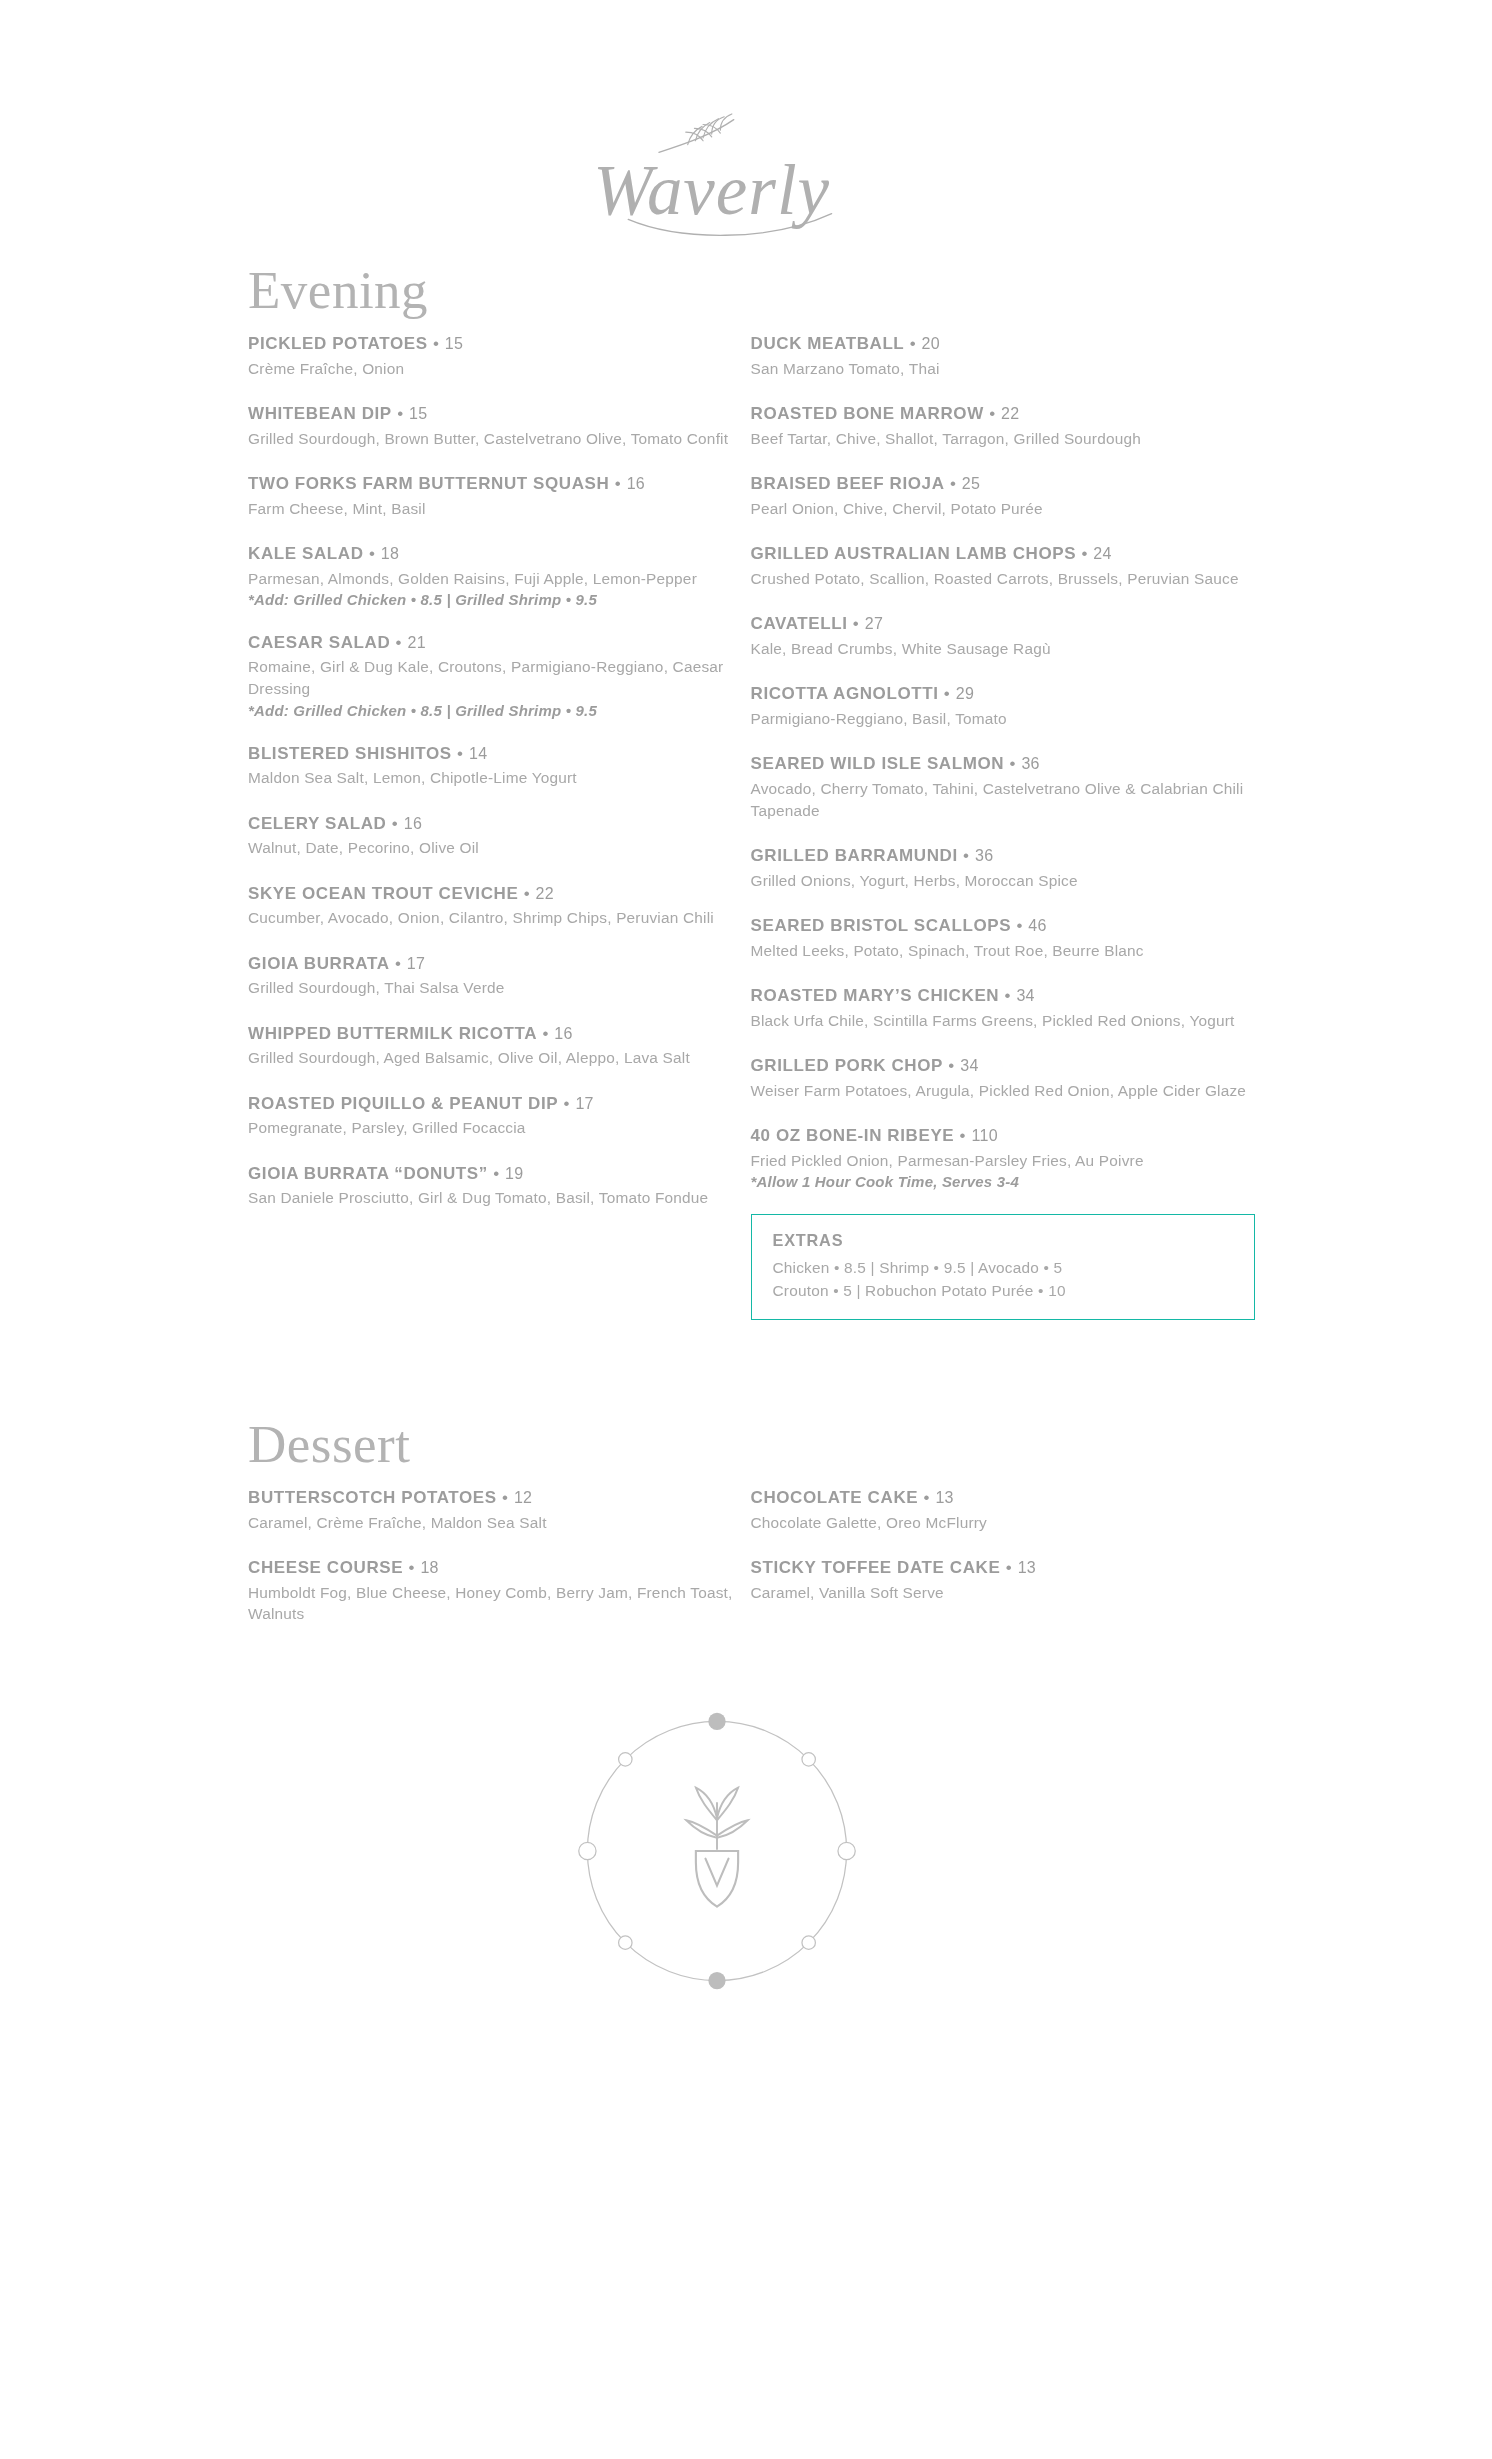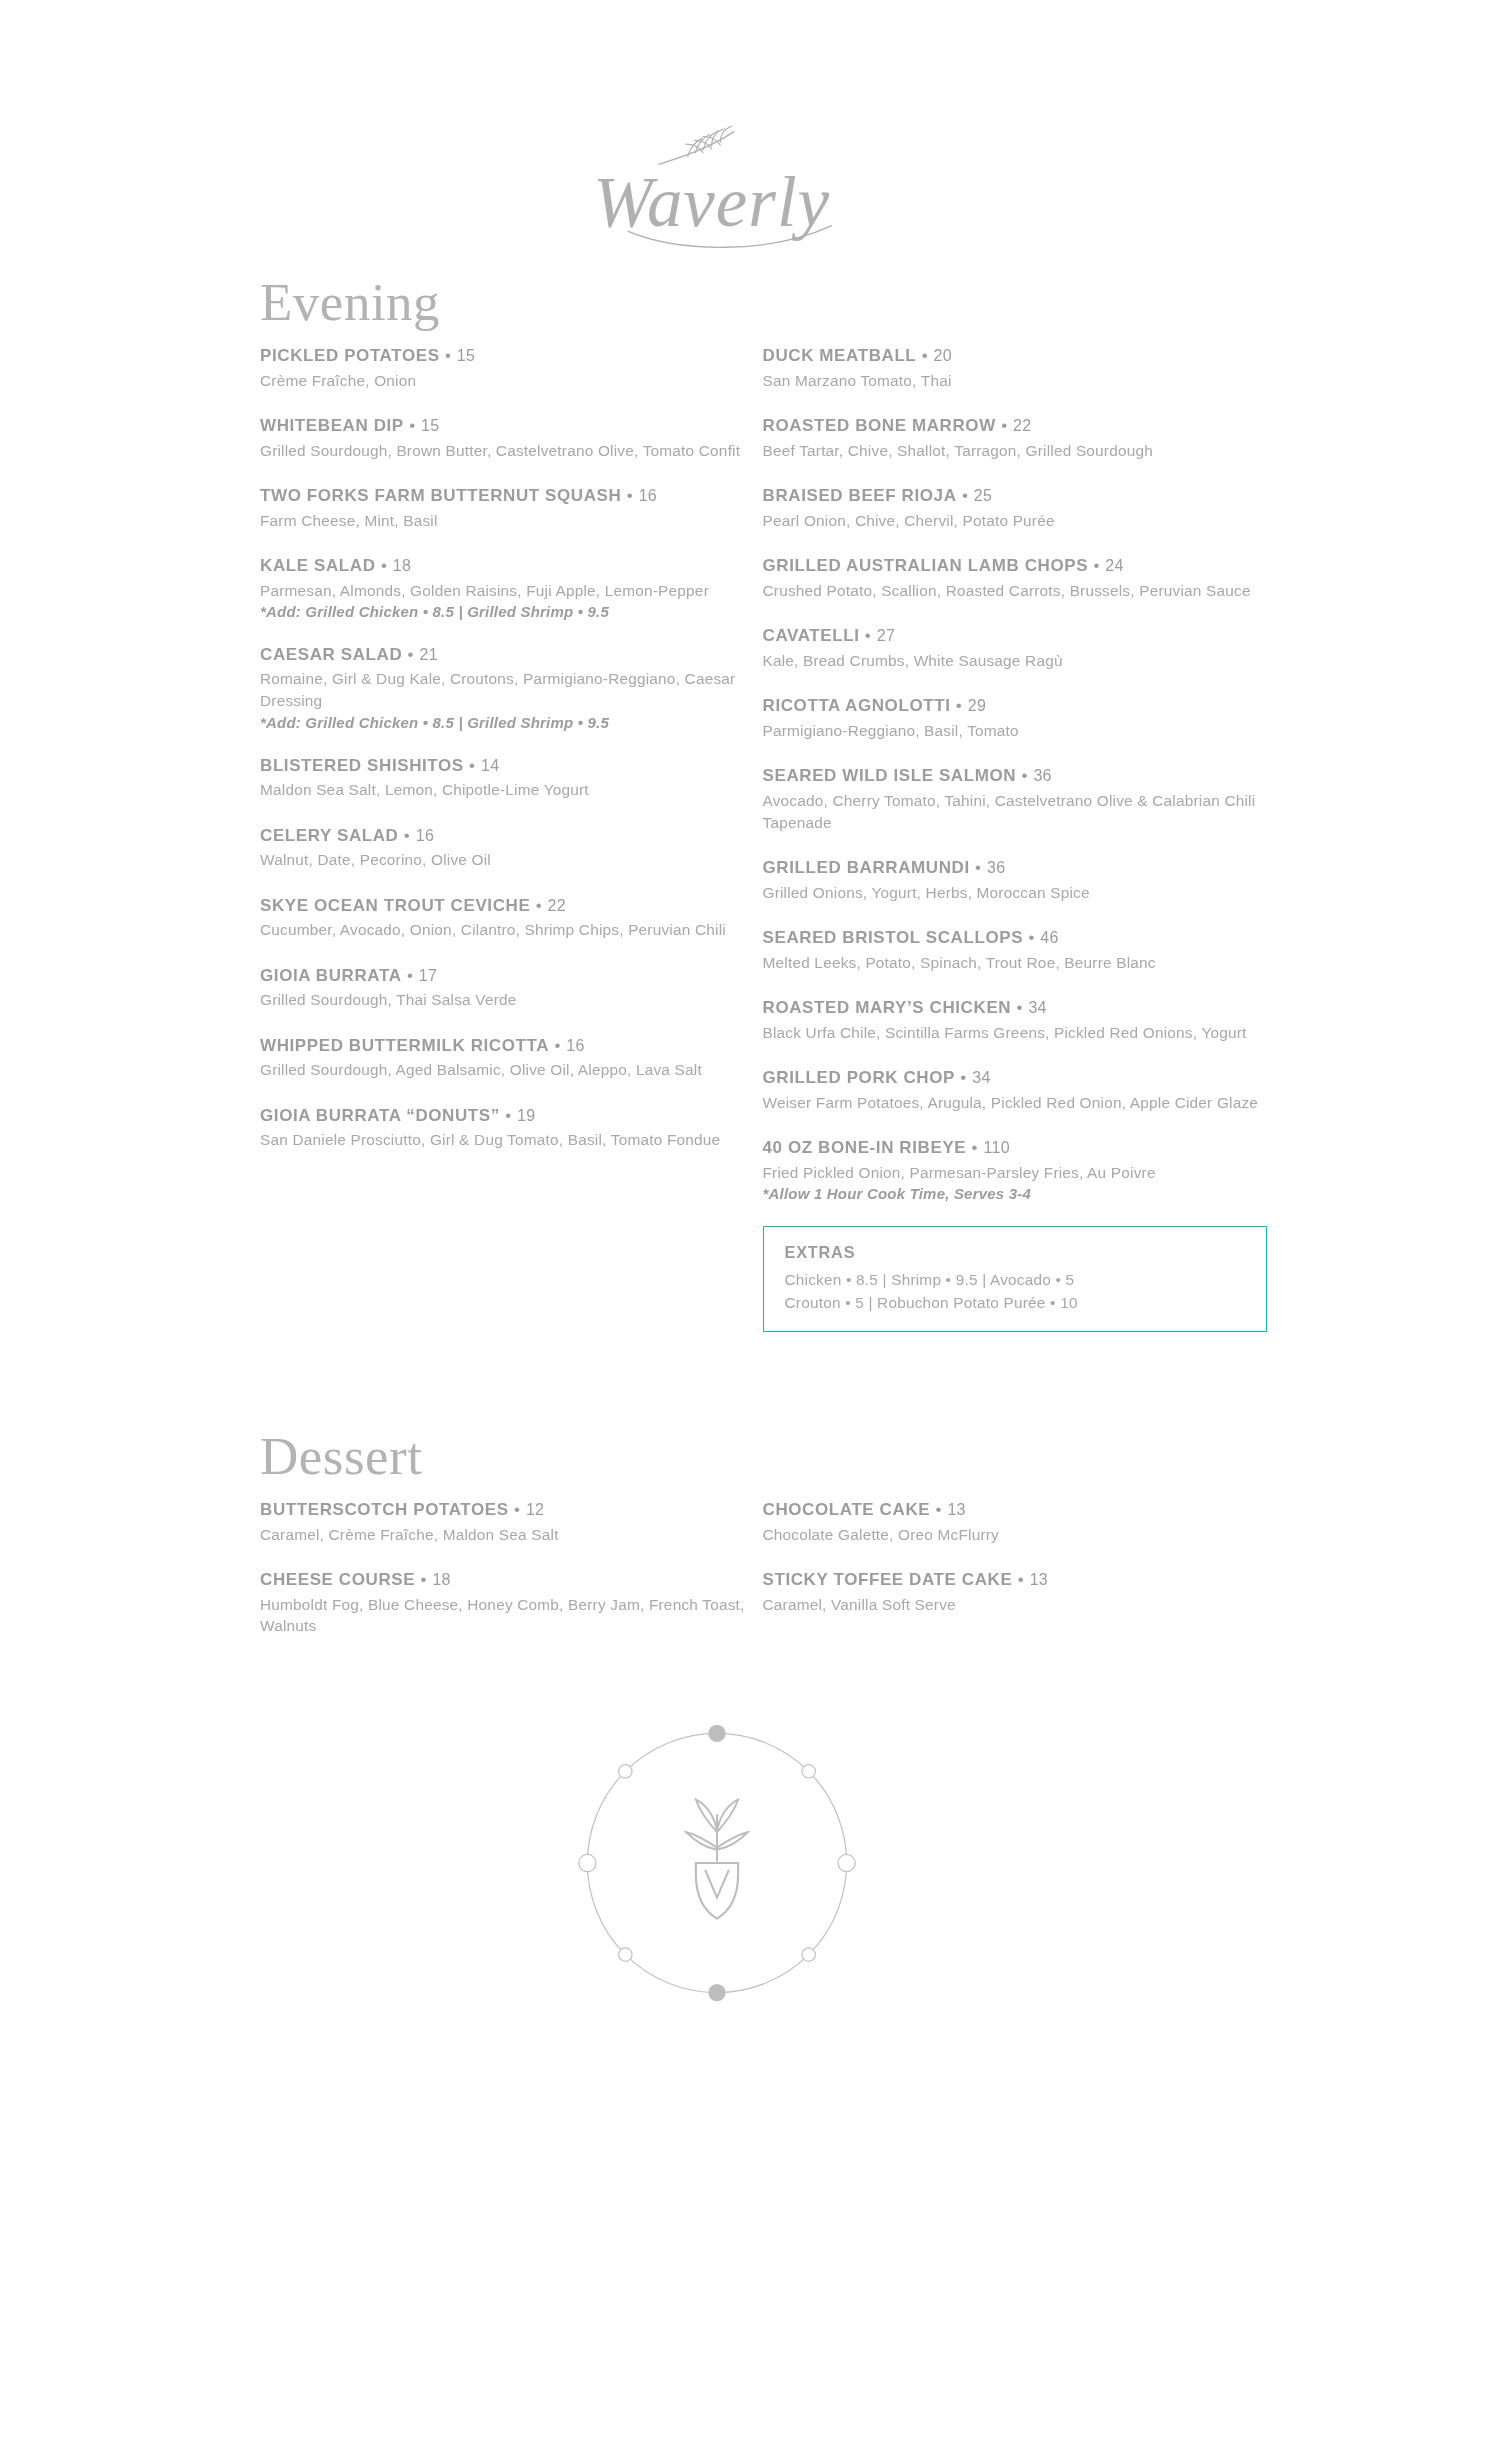--- a/index.html
+++ b/index.html
@@ -12,21 +12,21 @@
     min-height: 2459px;
     font-family: "Liberation Sans", sans-serif;
     color: #9a9a9a;
     -webkit-font-smoothing: antialiased;
   }
   .page {
     width: 1433px;
     min-height: 2459px;
     position: relative;
     box-sizing: border-box;
-    padding: 12px;
+    padding: 0;
   }
 
   
   .logo-wrap {
     padding-top: 106px;
     display: flex;
     justify-content: center;
     align-items: flex-start;
   }
   .logo-svg { display:block; }
@@ -217,20 +217,24 @@
           <div class="item">
             <p class="item-title"><span>GIOIA BURRATA</span><span class="dot"> • </span><span class="price">17</span></p>
             <p class="item-desc">Grilled Sourdough, Thai Salsa Verde</p>
           </div>
 
           <div class="item">
             <p class="item-title"><span>WHIPPED BUTTERMILK RICOTTA</span><span class="dot"> • </span><span class="price">16</span></p>
             <p class="item-desc">Grilled Sourdough, Aged Balsamic, Olive Oil, Aleppo, Lava Salt</p>
           </div>
 
+          <div class="item">
+            <p class="item-title"><span>ROASTED PIQUILLO &amp; PEANUT DIP</span><span class="dot"> • </span><span class="price">17</span></p>
+            <p class="item-desc">Pomegranate, Parsley, Grilled Focaccia</p>
+          </div>
 
           <div class="item">
             <p class="item-title"><span>GIOIA BURRATA “DONUTS”</span><span class="dot"> • </span><span class="price">19</span></p>
             <p class="item-desc">San Daniele Prosciutto, Girl &amp; Dug Tomato, Basil, Tomato Fondue</p>
           </div>
 
         </div>
 
         <div class="col">
 

